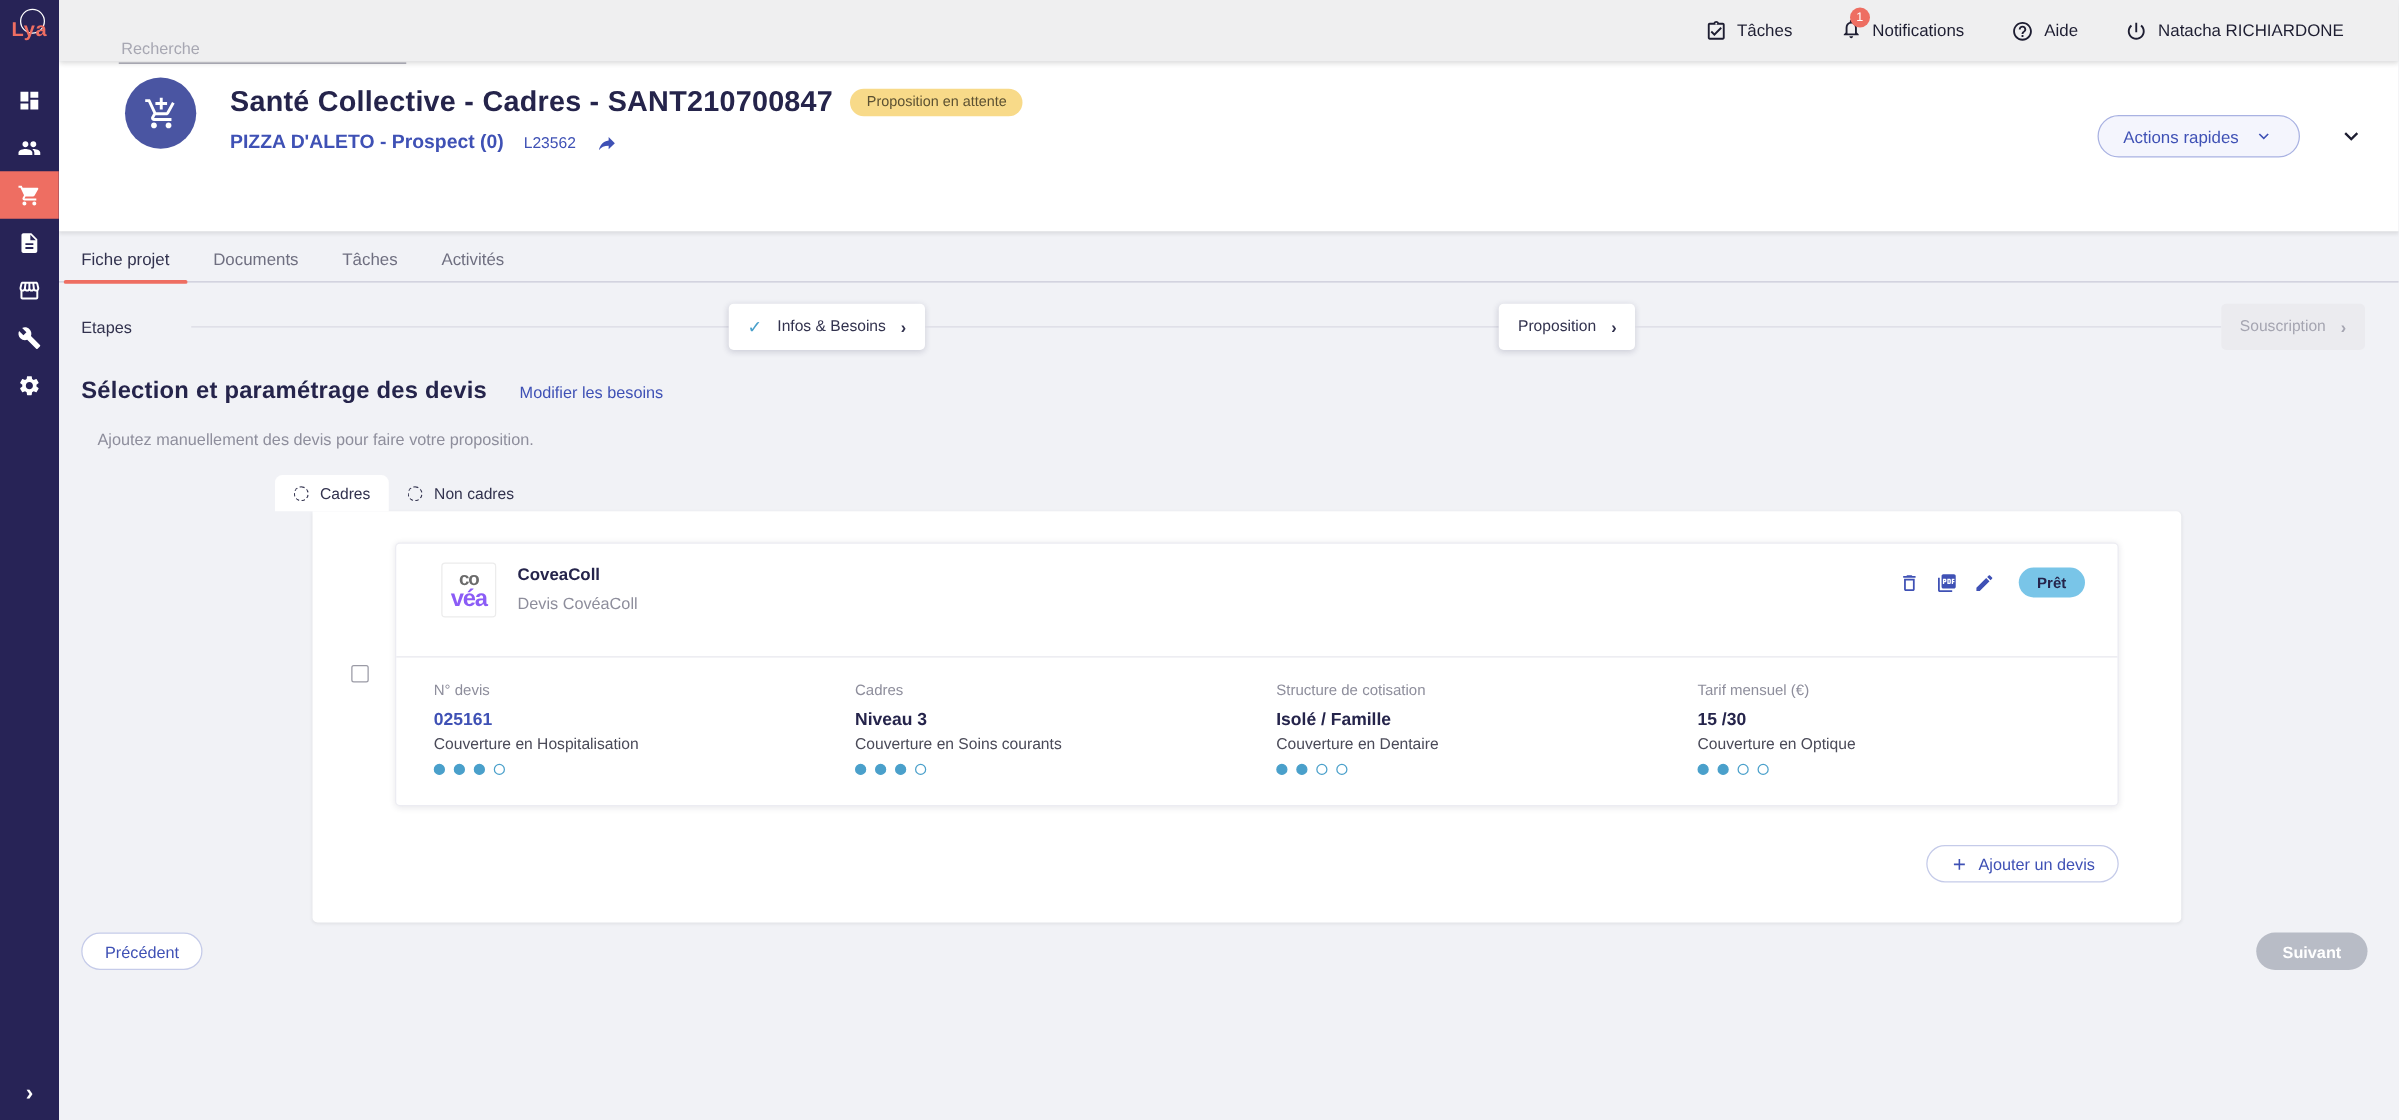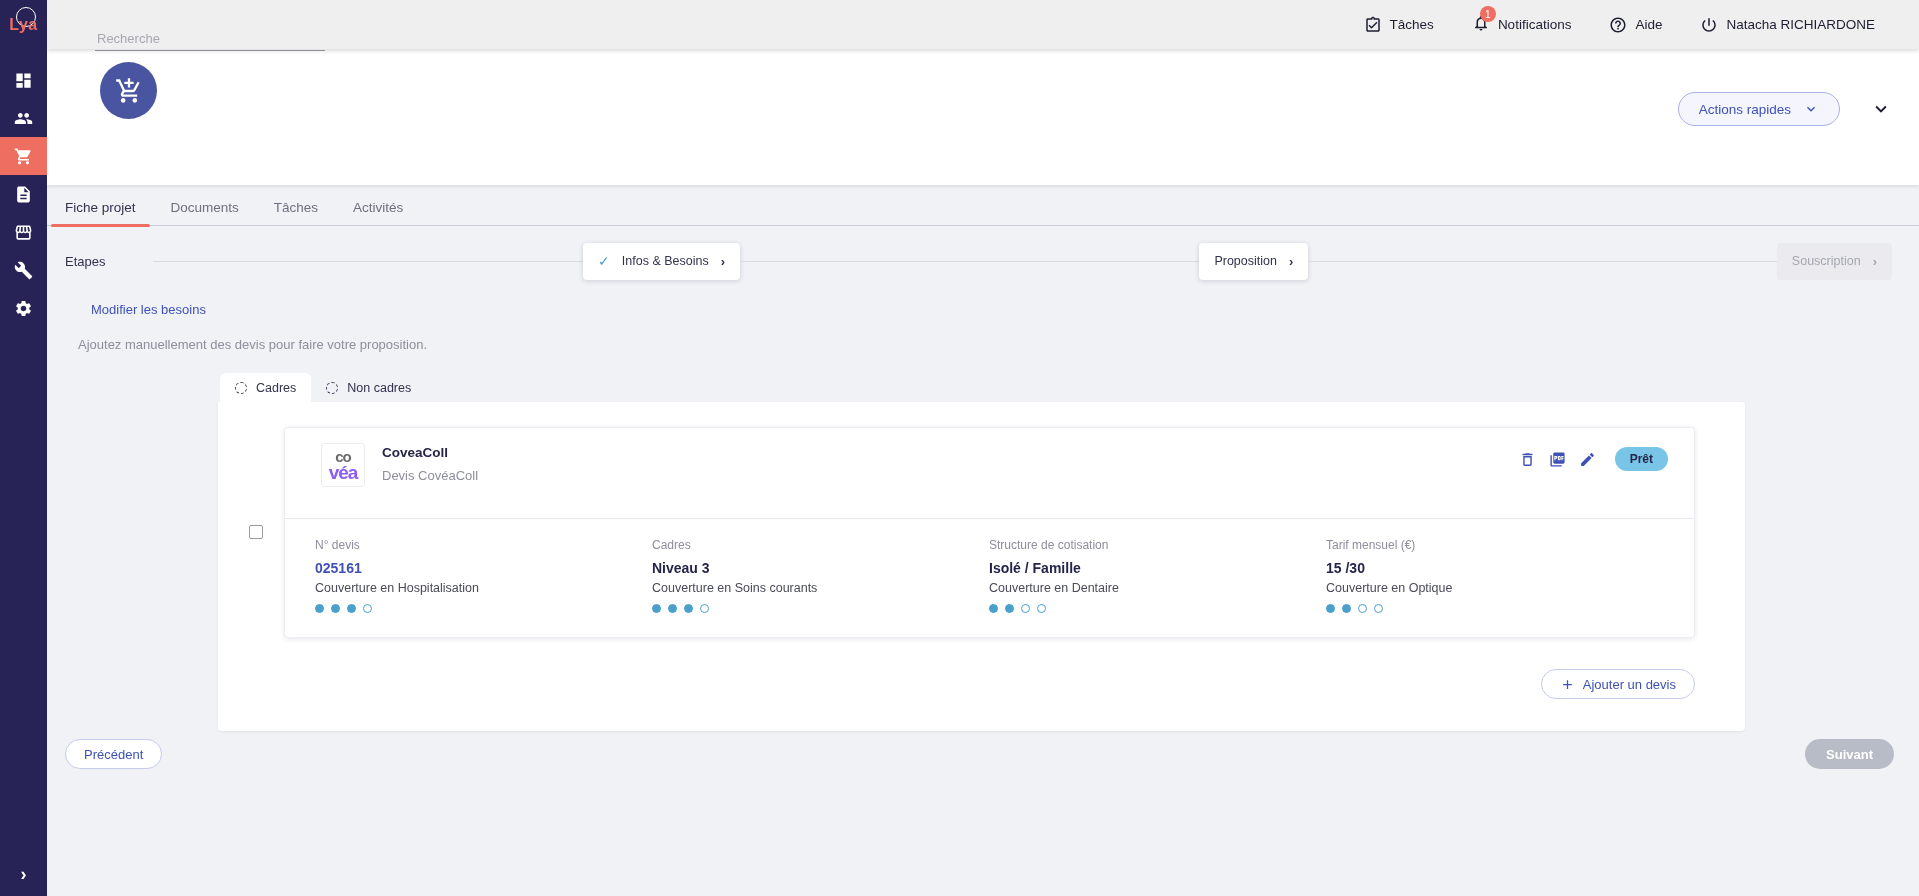--- a/index.html
+++ b/index.html
@@ -69,21 +69,21 @@
   .sec-title { font-size:19px; font-weight:bold; color:#25244b; letter-spacing:.2px; }
   .sec-link { margin-left:26px; font-size:13px; color:#3f51b5; cursor:pointer; }
   .sec-sub { margin:20px 0 0 78px; font-size:13px; color:#8e8e9c; }
 
   
   .quote-zone { margin-left:218px; margin-top:21px; width:1527px; }
   .qtabs { display:flex; padding-left:2px; }
   .qtab { height:29px; display:flex; align-items:center; gap:9px; padding:0 15px; font-size:12.5px; color:#32324e; cursor:pointer; border-radius:6px 6px 0 0; }
   .qtab.active { background:#ffffff; }
   .dash-circle { width:12px; height:12px; border:1.5px dashed #3a3a55; border-radius:50%; }
-  .panel { background:#ffffff; border-radius:0 4px 4px 4px; box-shadow:0 1px 3px rgba(0,0,0,.07); padding:25px 50px 32px 66px; min-height:298px; }
+  .panel { background:#ffffff; border-radius:0 4px 4px 4px; box-shadow:0 1px 3px rgba(0,0,0,.07); padding:25px 50px 32px 66px; min-height:298px;margin-left:32px; }
   .qcard { position:relative; border:1px solid #ececf2; border-radius:4px; box-shadow:0 1px 5px rgba(31,31,60,.10); background:#fff; }
   .qcheck { position:absolute; left:-36px; top:97px; width:14px; height:14px; border:1.5px solid #9a9aa5; border-radius:2px; background:#fff; cursor:pointer; }
   .qhead { display:flex; align-items:flex-start; padding:15px 26px 12px 36px; height:90px; }
   .ins-logo { width:44px; height:44px; border:1px solid #ececec; border-radius:3px; background:#fff; display:flex; flex-direction:column; align-items:center; justify-content:center; line-height:1; }
   .ins-logo .l1 { color:#6b6b6b; font-weight:bold; font-size:15px; letter-spacing:-1px; }
   .ins-logo .l2 { color:#8b5cf6; font-weight:bold; font-size:19px; letter-spacing:-1px; margin-top:-1px; }
   .qhead-text { margin-left:17px; padding-top:2px; }
   .qname { font-size:13.5px; font-weight:bold; color:#25244b; }
   .qproduct { margin-top:8px; font-size:13px; color:#8e8e9c; }
   .qhead-right { margin-left:auto; display:flex; align-items:center; gap:13px; padding-top:4px; }
@@ -189,20 +189,35 @@
     </div>
   </div>
 </header>
 
 <section class="pheader">
   <div class="avatar">
     <svg viewBox="0 0 24 24">
         <path d="M11 9h2V6h3V4h-3V1h-2v3H8v2h3v3zm-4 9c-1.1 0-1.99.9-1.99 2S5.9 22 7 22s2-.9 2-2-.9-2-2-2zm10 0c-1.1 0-1.99.9-1.99 2s.89 2 1.99 2 2-.9 2-2-.9-2-2-2zm-9.83-3.25l.03-.12.9-1.63h7.45c.75 0 1.41-.41 1.75-1.03l3.86-7.01L19.42 4h-.01l-1.1 2-2.76 5H8.53l-.13-.27L6.16 6l-.95-2-.94-2H1v2h2l3.6 7.59-1.35 2.44c-.16.28-.25.61-.25.96 0 1.1.9 2 2 2h12v-2H7.42c-.13 0-.25-.11-.25-.25z"></path>
       </svg>
   </div>
+  <div class="htext">
+    <div class="title-row">
+      <span class="ptitle">Santé Collective - Cadres - SANT210700847</span>
+      <span class="status-pill">Proposition en attente</span>
+    </div>
+    <div class="client-row">
+      <span class="client-link">PIZZA D'ALETO - Prospect (0)</span>
+      <span class="client-code">L23562</span>
+      <span class="share">
+        <svg viewBox="0 0 24 24">
+            <path d="M14 9V5l7 7-7 7v-4.1c-5 0-8.5 1.6-11 5.1 1-5 4-10 11-11z"></path>
+          </svg>
+      </span>
+    </div>
+  </div>
   <div class="hactions">
     <button class="btn-actions">
       <span>Actions rapides</span>
       <svg viewBox="0 0 24 24">
           <path d="M16.59 8.59L12 13.17 7.41 8.59 6 10l6 6 6-6z"></path>
         </svg>
     </button>
     <span class="hchev">
       <svg viewBox="0 0 24 24">
           <path d="M16.59 8.59L12 13.17 7.41 8.59 6 10l6 6 6-6z"></path>
@@ -232,20 +247,21 @@
     <span class="chev">›</span>
   </div>
   <span class="sline sl3"></span>
   <div class="step-card disabled">
     <span>Souscription</span>
     <span class="chev">›</span>
   </div>
 </div>
 
 <div class="sec-head">
+  <h1 class="sec-title">Sélection et paramétrage des devis</h1>
   <span class="sec-link">Modifier les besoins</span>
 </div>
 <p class="sec-sub">Ajoutez manuellement des devis pour faire votre proposition.</p>
 
 <div class="quote-zone">
   <div class="qtabs">
     <div class="qtab active">
       <span class="dash-circle"></span>
       <span>Cadres</span>
     </div>

